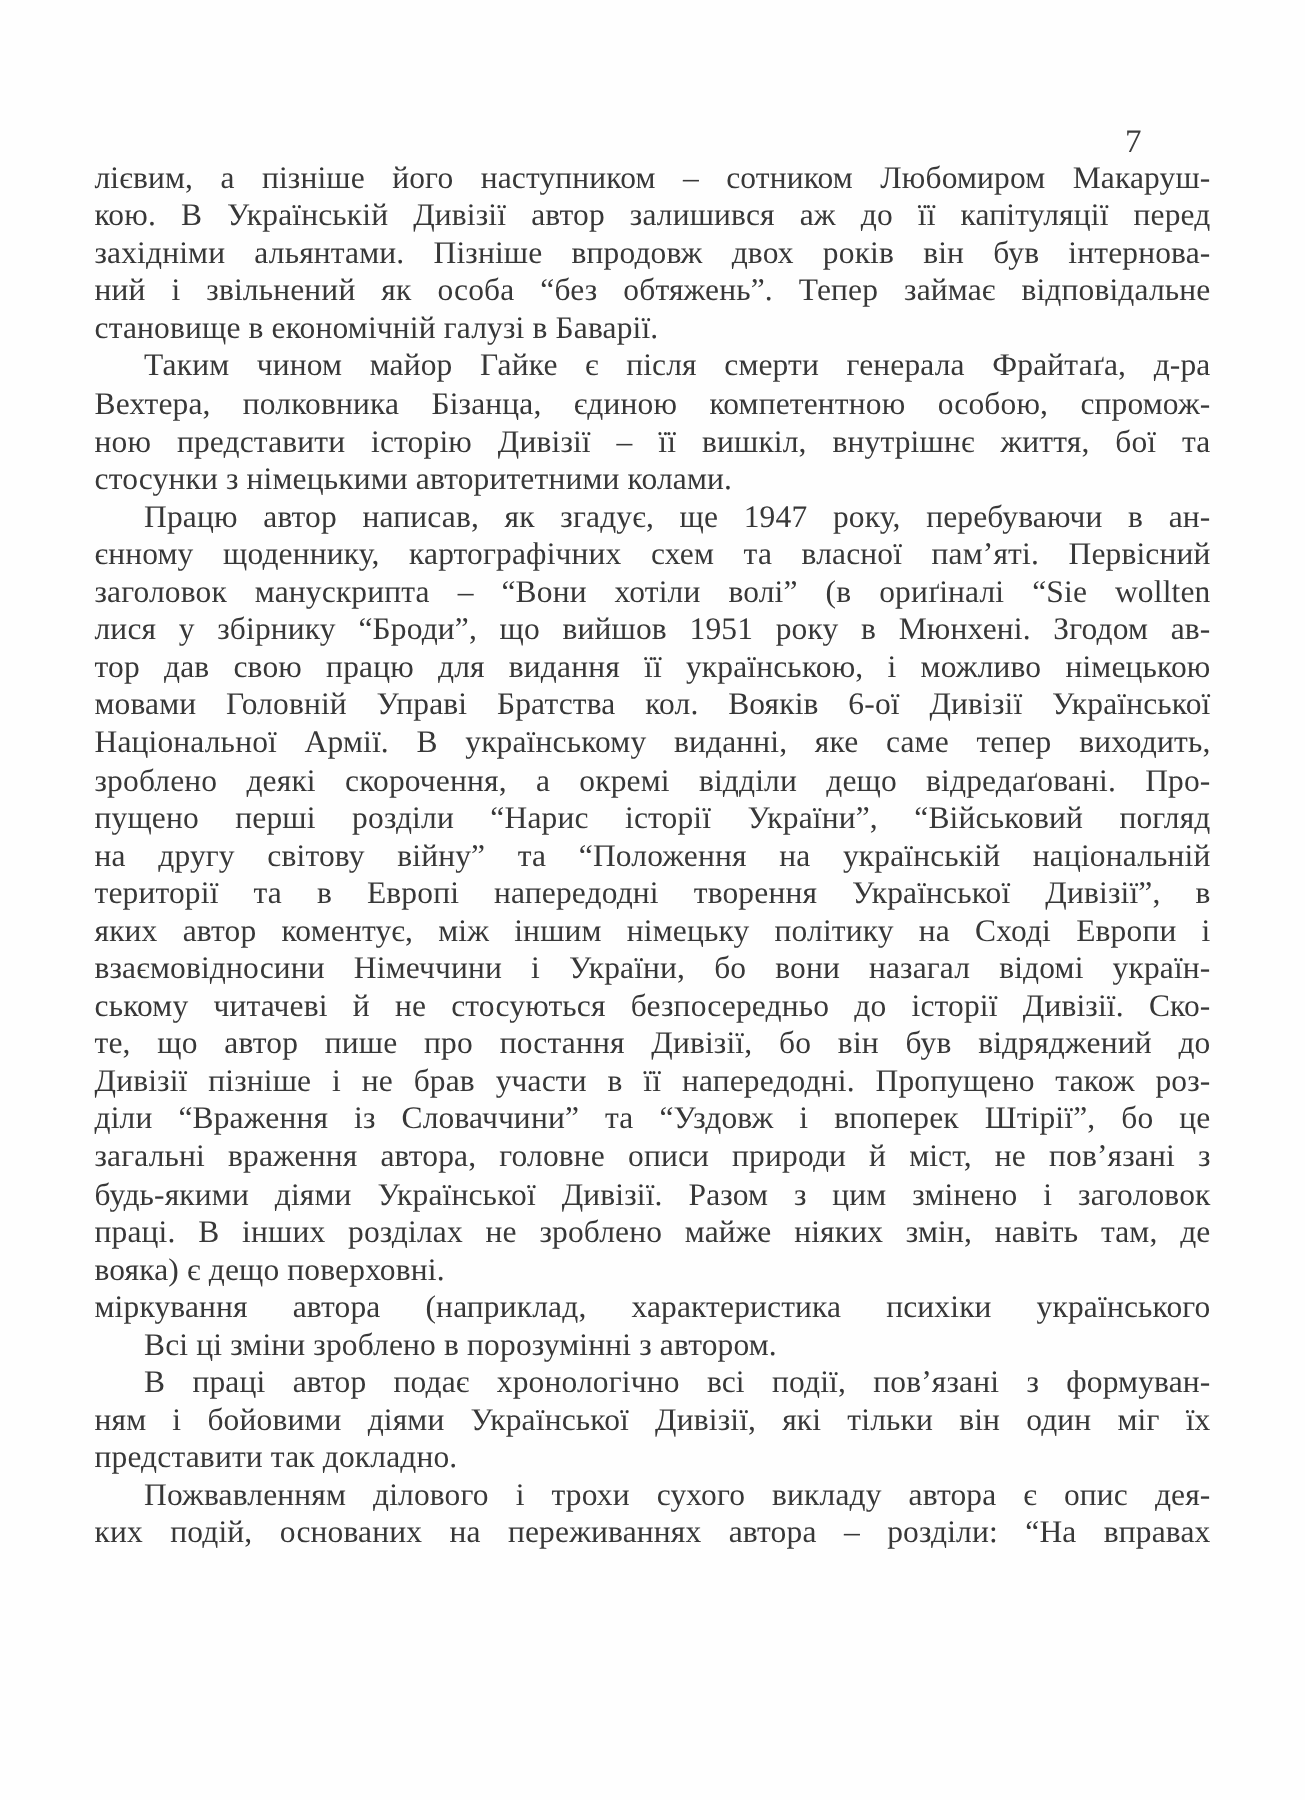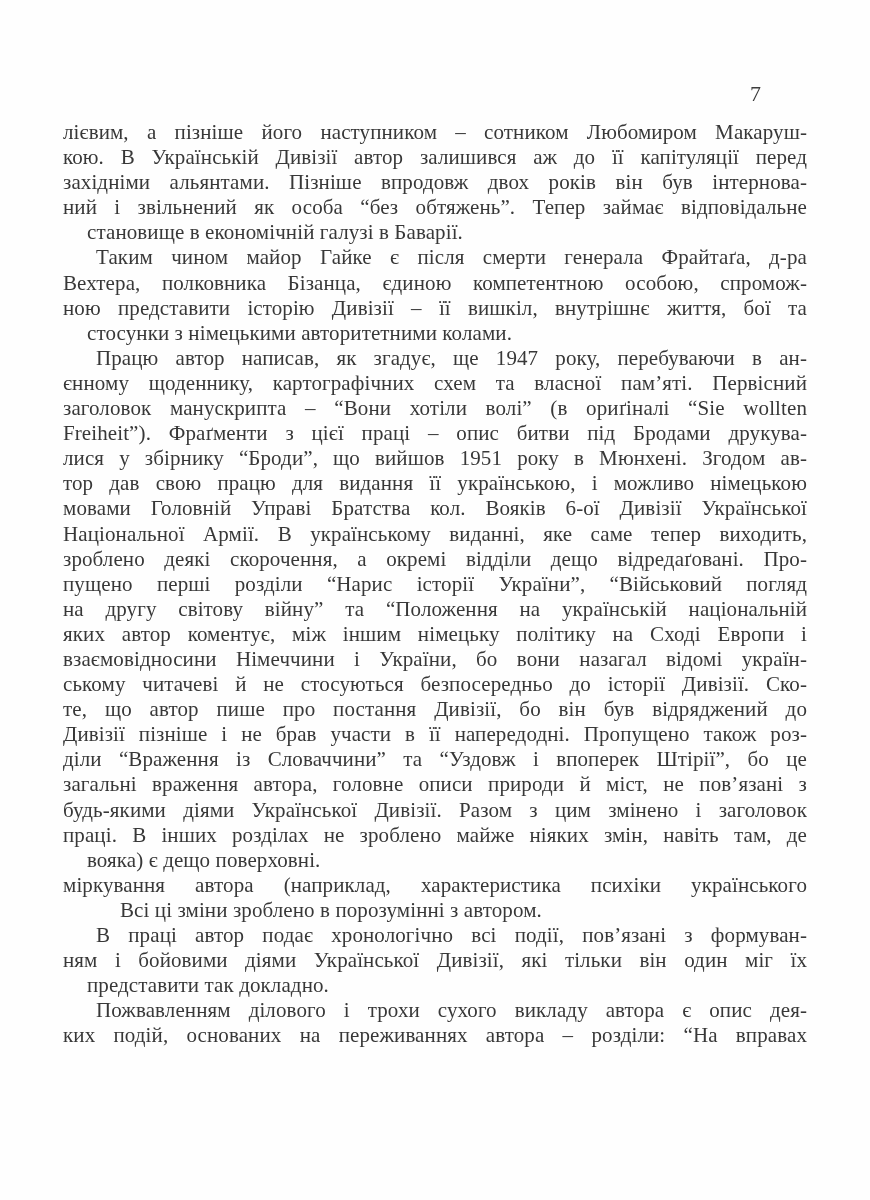--- a/index.html
+++ b/index.html
@@ -19,36 +19,35 @@
   .page-number {
     position: absolute;
     top: 82px;
     left: 750px;
     font-size: 22px;
     line-height: 24px;
     color: #3d3d3d;
   }
   .text-block {
     position: absolute;
-    top: 120px;
+    top: 106px;
     left: 63px;
     width: 744px;
   }
   .line {
     font-size: 21px;
     line-height: 25.1px;
     height: 25.1px;
     text-align: justify;
     text-align-last: justify;
     white-space: normal;
     letter-spacing: 0.1px;
   }
   .line.end {
     text-align-last: left;
-    margin-left: 24px;
   }
   .line.indent {
     text-indent: 33px;
   }
 </style>
 </head>
 <body>
 
 <div class="page">
   <div class="page-number">7</div>
@@ -58,28 +57,28 @@
       <div class="line">західніми альянтами. Пізніше впродовж двох років він був інтернова-</div>
       <div class="line">ний і звільнений як особа “без обтяжень”. Тепер займає відповідальне</div>
       <div class="line end">становище в економічній галузі в Баварії.</div>
       <div class="line indent">Таким чином майор Гайке є після смерти генерала Фрайтаґа, д-ра</div>
       <div class="line">Вехтера, полковника Бізанца, єдиною компетентною особою, спромож-</div>
       <div class="line">ною представити історію Дивізії – її вишкіл, внутрішнє життя, бої та</div>
       <div class="line end">стосунки з німецькими авторитетними колами.</div>
       <div class="line indent">Працю автор написав, як згадує, ще 1947 року, перебуваючи в ан-</div>
       <div class="line">єнному щоденнику, картографічних схем та власної пам’яті. Первісний</div>
       <div class="line">заголовок манускрипта – “Вони хотіли волі” (в ориґіналі “Sie wollten</div>
-      <div class="line">Freiheit”). Фраґменти з цієї праці – опис битви під Бродами друкува-</div>
       <div class="line">лися у збірнику “Броди”, що вийшов 1951 року в Мюнхені. Згодом ав-</div>
       <div class="line">тор дав свою працю для видання її українською, і можливо німецькою</div>
       <div class="line">мовами Головній Управі Братства кол. Вояків 6-ої Дивізії Української</div>
       <div class="line">Національної Армії. В українському виданні, яке саме тепер виходить,</div>
       <div class="line">зроблено деякі скорочення, а окремі відділи дещо відредаґовані. Про-</div>
       <div class="line">пущено перші розділи “Нарис історії України”, “Військовий погляд</div>
       <div class="line">на другу світову війну” та “Положення на українській національній</div>
+      <div class="line">території та в Европі напередодні творення Української Дивізії”, в</div>
       <div class="line">яких автор коментує, між іншим німецьку політику на Сході Европи і</div>
       <div class="line">взаємовідносини Німеччини і України, бо вони назагал відомі україн-</div>
       <div class="line">ському читачеві й не стосуються безпосередньо до історії Дивізії. Ско-</div>
       <div class="line">те, що автор пише про постання Дивізії, бо він був відряджений до</div>
       <div class="line">Дивізії пізніше і не брав участи в її напередодні. Пропущено також роз-</div>
       <div class="line">діли “Враження із Словаччини” та “Уздовж і впоперек Штірії”, бо це</div>
       <div class="line">загальні враження автора, головне описи природи й міст, не пов’язані з</div>
       <div class="line">будь-якими діями Української Дивізії. Разом з цим змінено і заголовок</div>
       <div class="line">праці. В інших розділах не зроблено майже ніяких змін, навіть там, де</div>
       <div class="line end">вояка) є дещо поверховні.</div>

